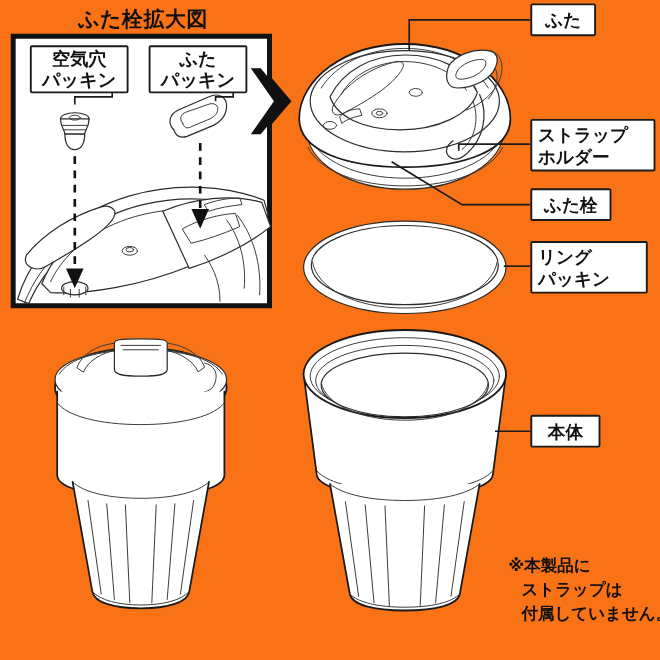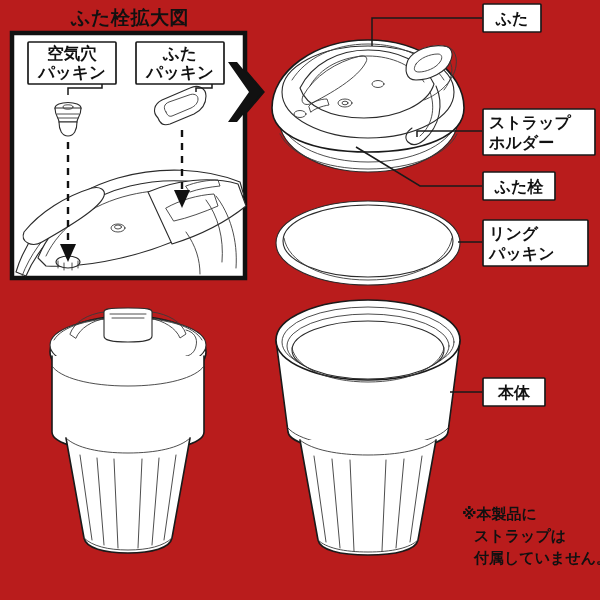--- a/index.html
+++ b/index.html
@@ -4,21 +4,21 @@
 <style>
   html, body {
     margin: 0;
     padding: 0;
     background: #ffffff;
   }
   #page {
     position: relative;
     width: 600px;
     height: 600px;
-    background: #b91c1c;
+    background: #f97316;
     overflow: hidden;
     font-family: "DejaVu Sans", "Liberation Sans", sans-serif;
   }
   #art {
     position: absolute;
     left: 0;
     top: 0;
     width: 600px;
     height: 600px;
   }

